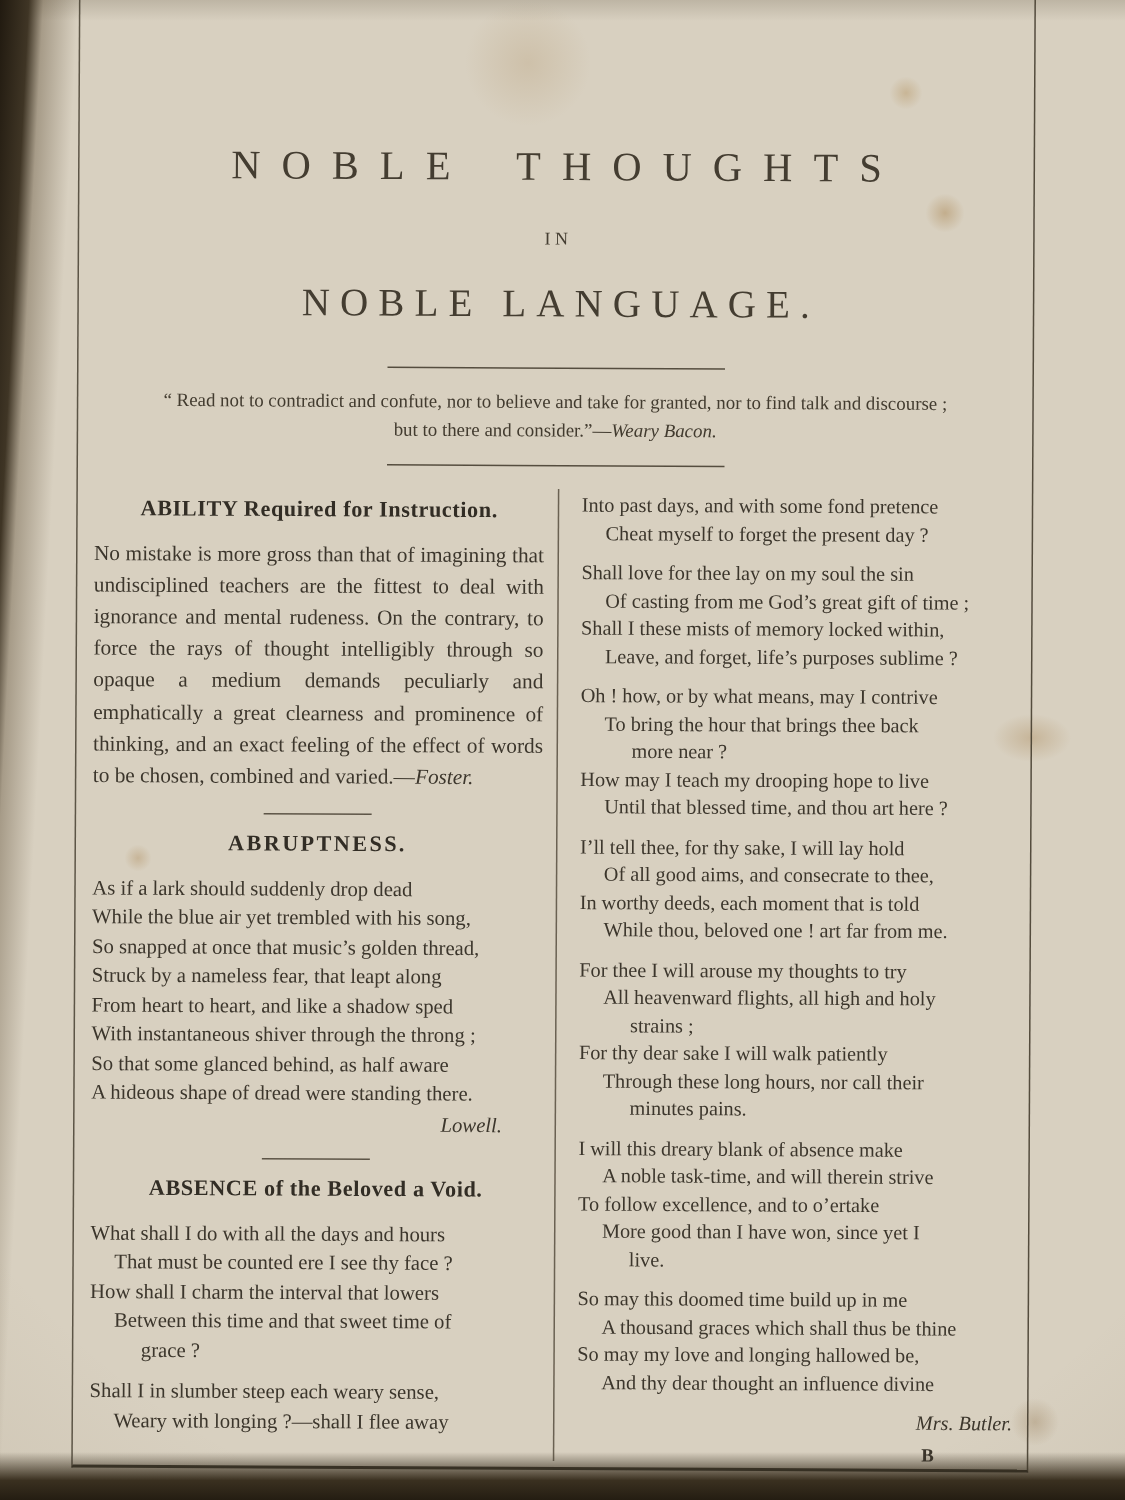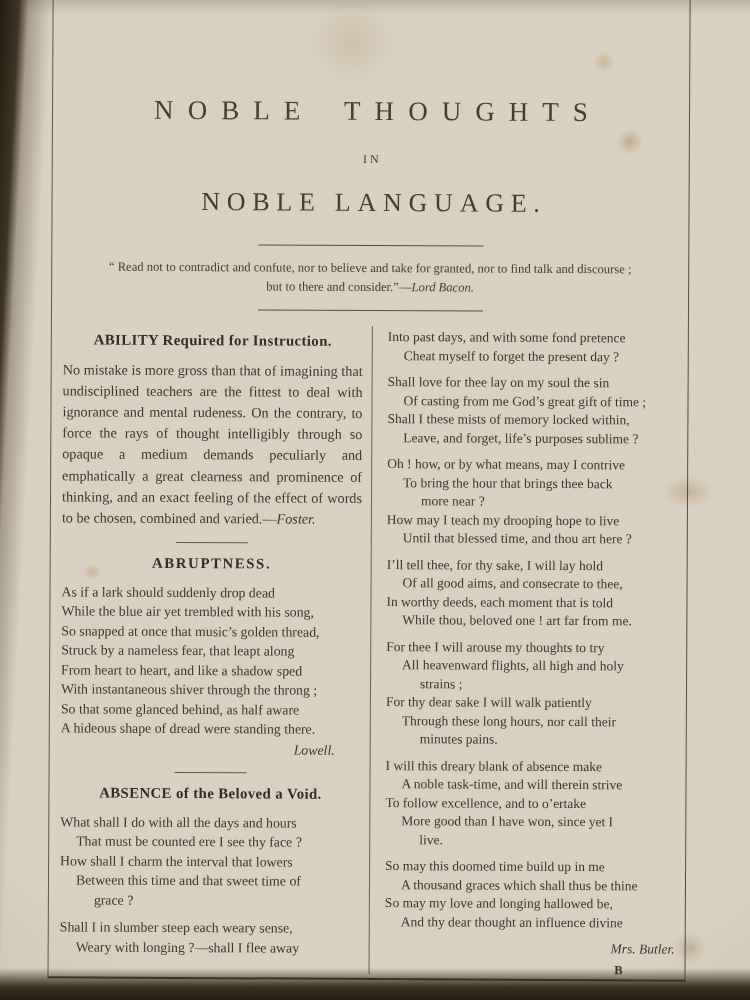--- a/index.html
+++ b/index.html
@@ -90,21 +90,21 @@
     <div class="frame">
 
       <div class="title1">NOBLE THOUGHTS</div>
       <div class="title2">IN</div>
       <div class="title3">NOBLE LANGUAGE.</div>
 
       <hr class="rule-wide">
 
       <div class="epigraph">
         <span>“ Read not to contradict and confute, nor to believe and take for granted, nor to find talk and discourse ;</span><br>
-        <span>but to there and consider.”—</span><i>Lord Bacon.</i>
+        <span>but to there and consider.”—</span><i>Weary Bacon.</i>
       </div>
 
       <hr class="rule-wide2">
 
       <div class="cols">
 
         <div class="col-left">
           <div class="heading">ABILITY Required for Instruction.</div>
           <p class="para"><span>No mistake is more gross than that of imagining that undisciplined teachers are the fittest to deal with ignorance and mental rudeness.  On the contrary, to force the rays of thought intelligibly through so opaque a medium demands peculiarly and emphatically a great clearness and prominence of thinking, and an exact feeling of the effect of words to be chosen, combined and varied.—</span><i>Foster.</i></p>
 

